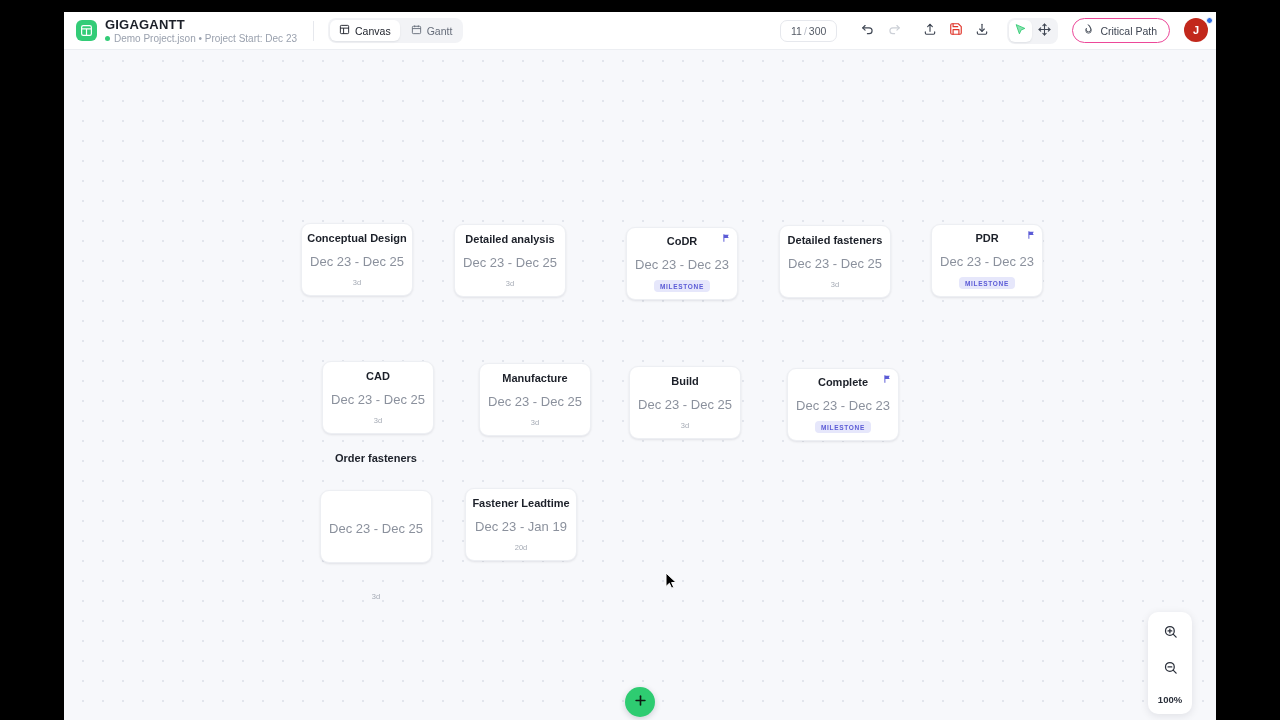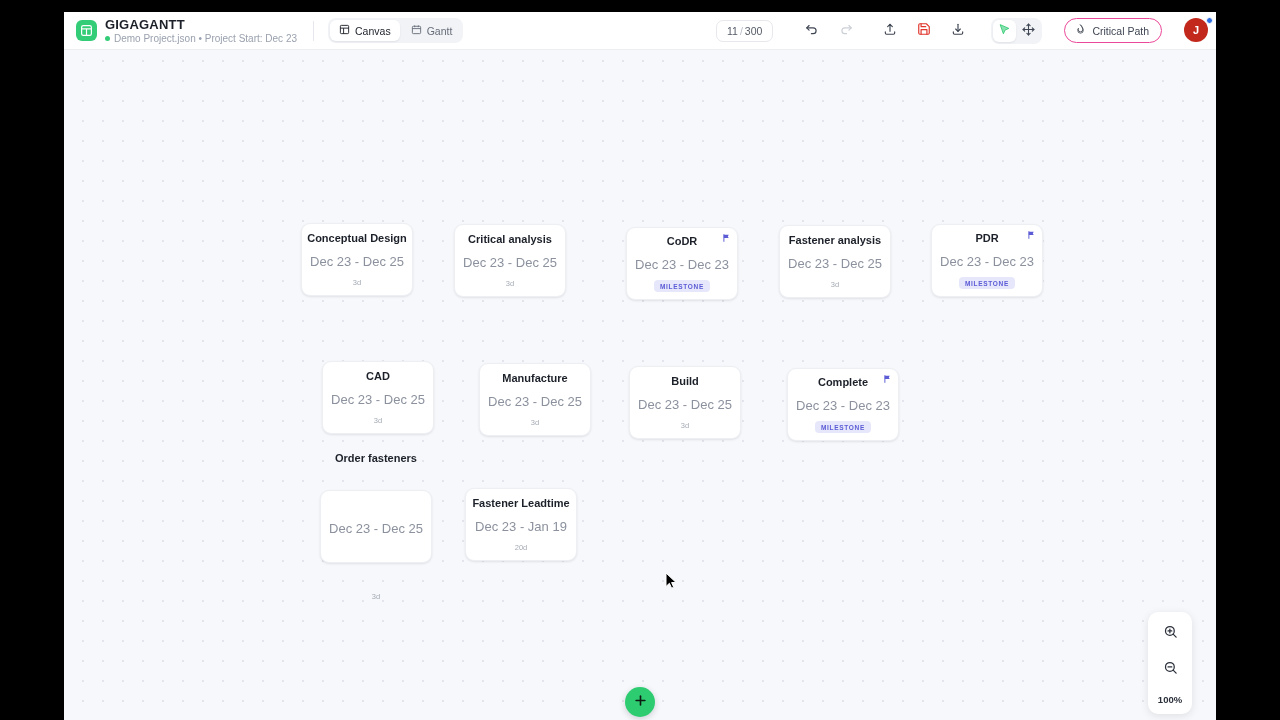--- a/index.html
+++ b/index.html
@@ -56,21 +56,21 @@
   .seg {
     display: flex; align-items: center; gap: 5px;
     font-size: 10.5px; color: #666d7a;
     padding: 4px 9px; border-radius: 6px;
     cursor: pointer;
   }
   .seg.active { background: #fff; color: #1c2029; box-shadow: 0 1px 2px rgba(16,24,40,.08); }
 
   .hdr-right {
     margin-left: auto;
-    display: flex; align-items: center; gap: 8px;
+    display: flex; align-items: center; gap: 0px;
   }
   .counter {
     font-size: 10.5px; color: #555b66;
     border: 1px solid #e6e8ed; border-radius: 7px;
     padding: 4px 10px; background: #fff;
     white-space: nowrap;
   }
   .counter .sep { color: #b9bec8; margin: 0 2px; }
   .icon-btn {
     width: 26px; height: 26px;
@@ -313,35 +313,35 @@
   </div>
 
   <div id="canvas">
 
     <div class="card" style="left: 237px; top: 173px; width: 112px; height: 73px;">
         <div class="card-title">Conceptual Design</div>
         <div class="card-dates">Dec 23 - Dec 25</div>
         <div class="card-dur">3d</div>
       </div>
       <div class="card" style="left: 390px; top: 174px; width: 112px; height: 73px;">
-        <div class="card-title">Critical analysis</div>
+        <div class="card-title">Detailed analysis</div>
         <div class="card-dates">Dec 23 - Dec 25</div>
         <div class="card-dur">3d</div>
       </div>
       <div class="card" style="left: 562px; top: 177px; width: 112px; height: 73px;">
         <svg class="flag" viewBox="0 0 24 24">
           <path d="M5 3v18" stroke="#5b5bd6" stroke-width="2.6" stroke-linecap="round"></path>
           <path d="M5 3.5h13l-2.6 4.3L18 12H5z" fill="#5b5bd6"></path>
         </svg>
         <div class="card-title">CoDR</div>
         <div class="card-dates">Dec 23 - Dec 23</div>
         <div class="badge-milestone">MILESTONE</div>
       </div>
       <div class="card" style="left: 715px; top: 175px; width: 112px; height: 73px;">
-        <div class="card-title">Fastener analysis</div>
+        <div class="card-title">Detailed fasteners</div>
         <div class="card-dates">Dec 23 - Dec 25</div>
         <div class="card-dur">3d</div>
       </div>
       <div class="card" style="left: 867px; top: 174px; width: 112px; height: 73px;">
         <svg class="flag" viewBox="0 0 24 24">
           <path d="M5 3v18" stroke="#5b5bd6" stroke-width="2.6" stroke-linecap="round"></path>
           <path d="M5 3.5h13l-2.6 4.3L18 12H5z" fill="#5b5bd6"></path>
         </svg>
         <div class="card-title">PDR</div>
         <div class="card-dates">Dec 23 - Dec 23</div>

